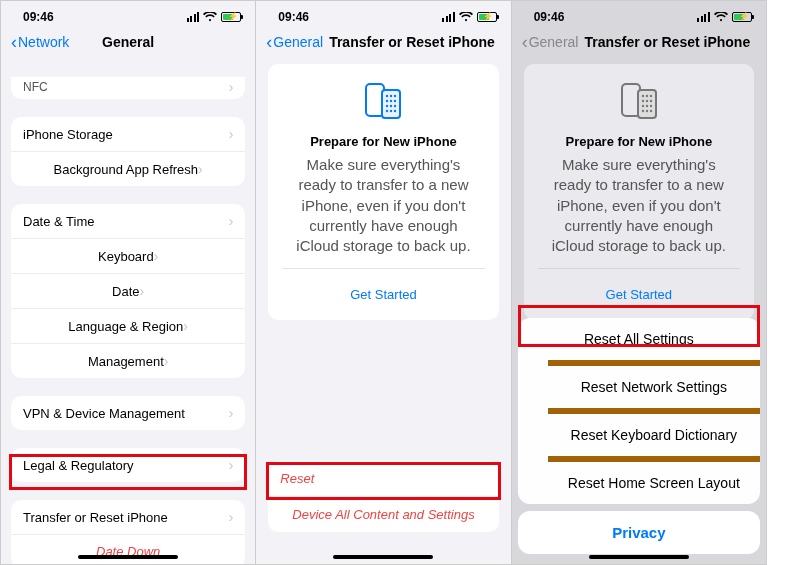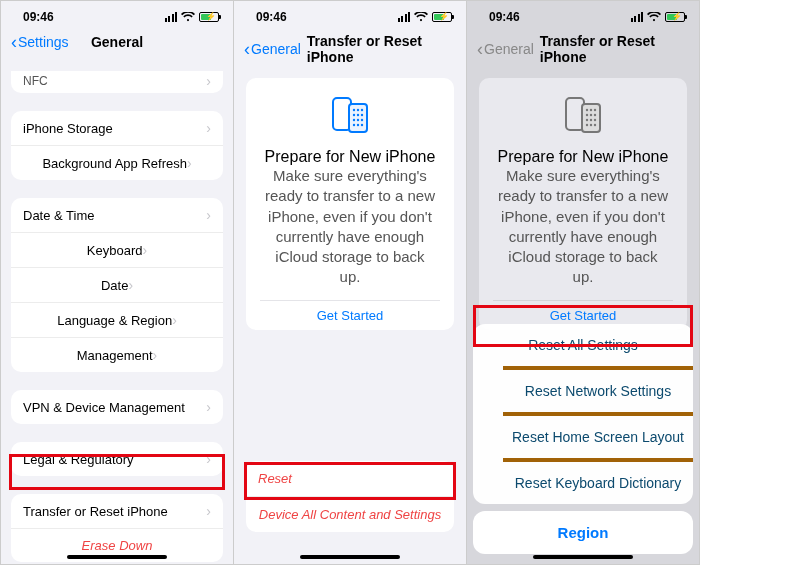--- a/index.html
+++ b/index.html
@@ -5,21 +5,21 @@
   * { box-sizing: border-box; margin: 0; padding: 0; }
   body {
     font-family: -apple-system, "Helvetica Neue", Arial, sans-serif;
     background: #fff;
     width: 800px;
     height: 565px;
     overflow: hidden;
   }
   .container {
     display: flex;
-    width: 700px;
+    width: 767px;
     height: 565px;
     border: 1px solid #ccc;
   }
   .panel {
     flex: 1 1 0;
     position: relative;
     background: #f2f2f7;
     display: flex;
     flex-direction: column;
     overflow: hidden;
@@ -103,25 +103,25 @@
   
   .card {
     background:#fff;
     border-radius:10px;
     margin: 3px 12px 0 12px;
     padding: 14px 14px 0 14px;
     text-align:center;
   }
   .panel.dimmed-bg .card { background:#e9e9ee; }
   .card .icon-wrap { margin: 2px auto 8px; }
-  .card h3 { font-size:16px; font-weight:400; }
+  .card h3 { font-size:13px; font-weight:700; margin-bottom:6px; }
   .card p { font-size:15px; color:#555; line-height:1.35; padding: 0 4px 12px; }
   .card .get-started {
     border-top:1px solid #e4e4e8;
-    padding:7px 0;
+    padding:18px 0;
     color:#007aff; font-size:13px;
     cursor:pointer;
   }
   .panel.dimmed-bg .card .get-started { border-top-color:#d4d4d9; }
 
   
   .bottom-rows {
     position:absolute; left:0; right:0; bottom:32px;
     margin: 0 12px;
     background:#fff;
@@ -139,24 +139,24 @@
   .sheet {
     background:rgba(255,255,255,0.96);
     border-radius:12px;
     overflow:hidden;
     margin-bottom:7px;
   }
   .sheet .opt {
     text-align:center;
     padding:13px 4px;
     font-size:14px;
-    color:#0c4a6e;
+    color:#000000;
     cursor:pointer;
   }
-  .sheet .opt + .opt { border-top:4px solid #a16207;margin-left:30px; }
+  .sheet .opt + .opt { border-top:6px solid #a16207;margin-left:30px; }
   .cancel-btn {
     background:#fff;
     border-radius:12px;
     text-align:center;
     padding:13px 4px;
     font-size:15px;
     font-weight:700;
     color:#007aff;
     cursor:pointer;
   }
@@ -197,26 +197,26 @@
         </span>
         <span class="battery">
             <span class="fill"></span>
             <span class="bolt">⚡</span>
           </span>
       </span>
     </div>
     <div class="nav-bar">
       <div class="nav-back">
         <span class="chev">‹</span>
-        <span>Settings</span>
+        <span>Network</span>
       </div>
       <div class="nav-title-center">General</div>
     </div>
     <div class="body">
-      <div class="group flat-top" style="margin-top:10px">
+      <div class="group flat-top" style="margin-top:16px">
         <div class="row peek">
           <span>NFC</span>
           <span class="chev-r">›</span>
         </div>
       </div>
       <div class="group">
         <div class="row">
             <span>iPhone Storage</span>
             <span class="chev-r">›</span>
           </div>
@@ -258,21 +258,21 @@
             <span>Legal &amp; Regulatory</span>
             <span class="chev-r">›</span>
           </div>
       </div>
       <div class="group">
         <div class="row">
             <span>Transfer or Reset iPhone</span>
             <span class="chev-r">›</span>
           </div>
         <div class="row blue">
-            <span>Erase Down</span>
+            <span>Date Down</span>
           </div>
       </div>
     </div>
     <div class="home-indicator"></div>
     <div class="hl" style="left:8px; right:8px; top:453px; height:36px;"></div>
   </div>
 
   <div class="panel">
     <div class="status-bar">
       <span>09:46</span>
@@ -393,23 +393,23 @@
         </div>
         <h3>Prepare for New iPhone</h3>
         <p>Make sure everything's ready to transfer to a new iPhone, even if you don't currently have enough iCloud storage to back up.</p>
         <div class="get-started">Get Started</div>
       </div>
 
       <div class="sheet-overlay">
         <div class="sheet">
           <div class="opt">Reset All Settings</div>
           <div class="opt">Reset Network Settings</div>
+          <div class="opt">Reset Keyboard Dictionary</div>
           <div class="opt">Reset Home Screen Layout</div>
-          <div class="opt">Reset Keyboard Dictionary</div>
         </div>
-        <div class="cancel-btn">Region</div>
+        <div class="cancel-btn">Privacy</div>
       </div>
     </div>
     <div class="home-indicator"></div>
     <div class="hl" style="left:6px; right:6px; top:304px; height:42px;"></div>
   </div>
 
 </div>
 
 </body></html>

